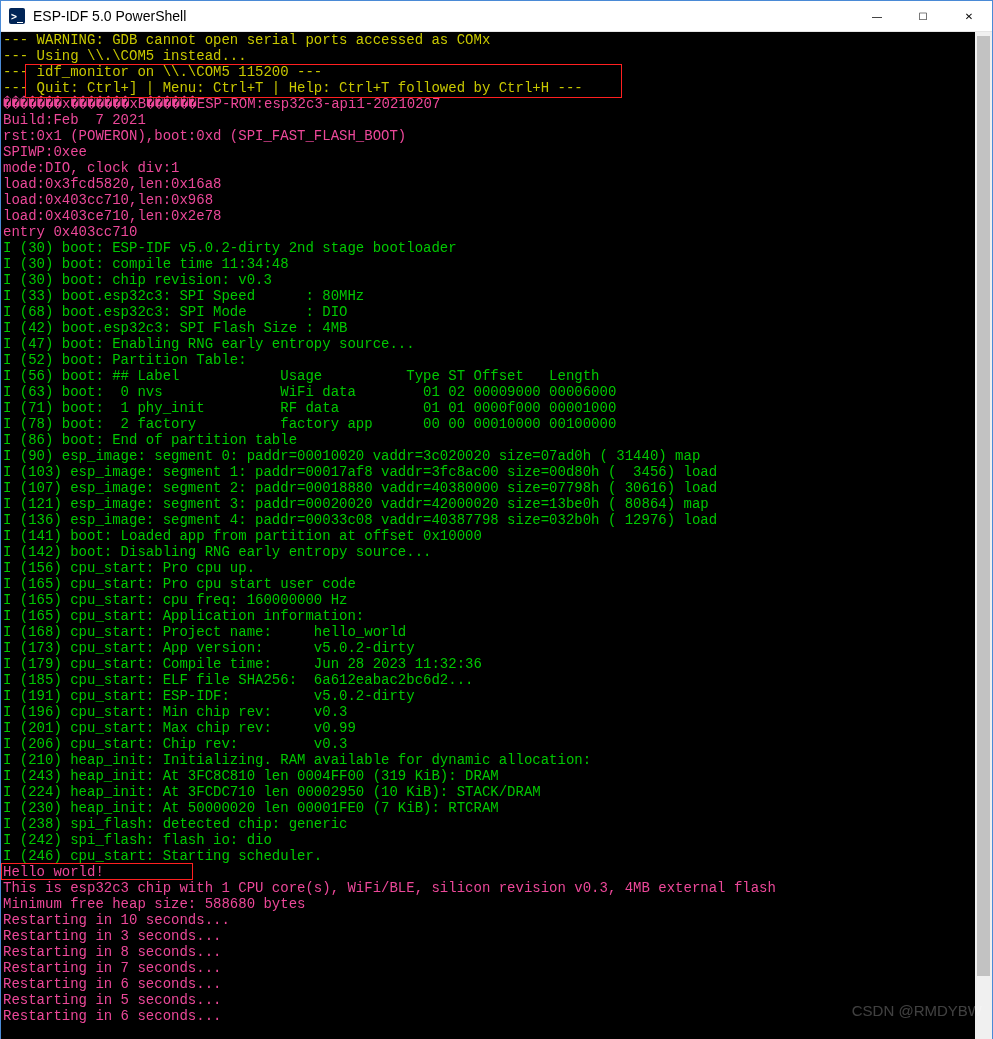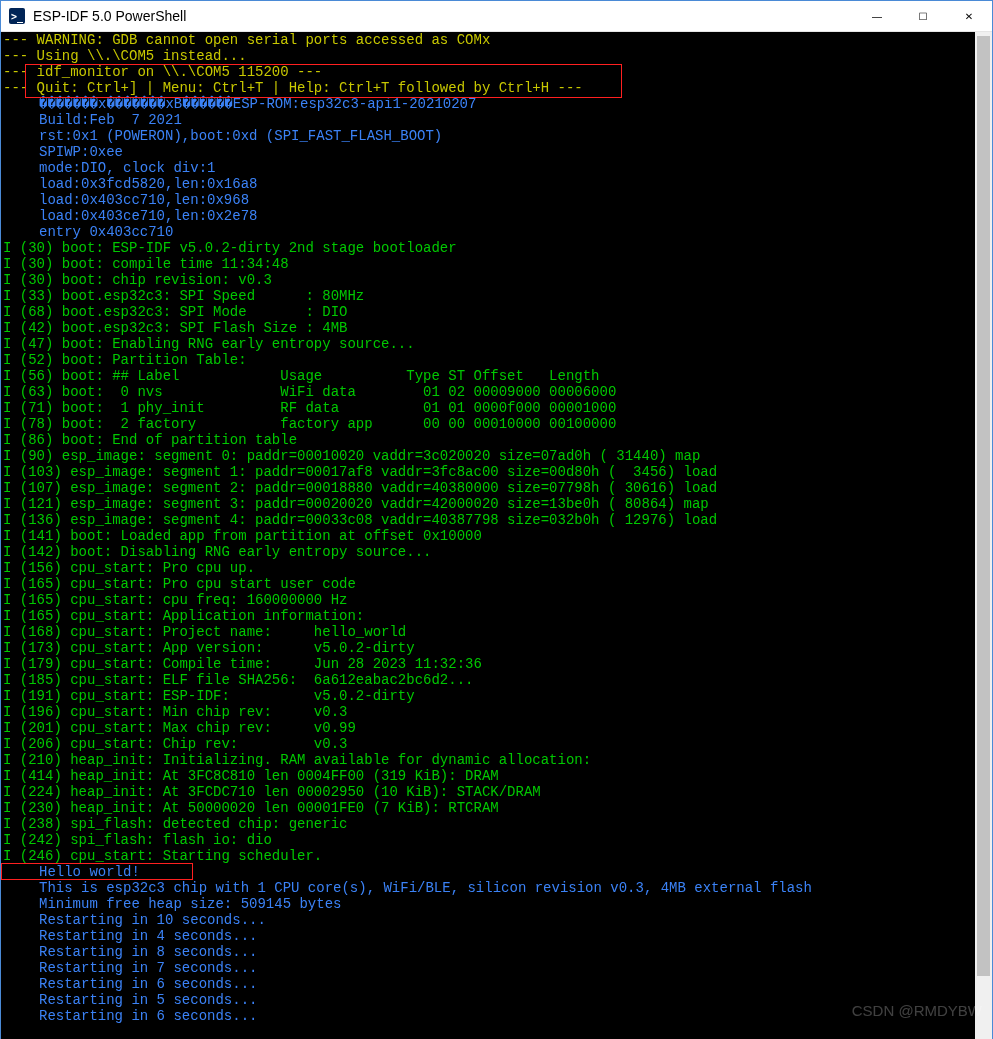--- a/index.html
+++ b/index.html
@@ -86,21 +86,21 @@
   .scrollbar .thumb {
     position:absolute;
     left:2px; right:2px;
     top: 4px;
     height: 940px;
     background:#c2c2c2;
     border-radius:0;
   }
   .c-y   { color: #c8c800; }
   .c-g   { color: #00c800; margin-top: 16px; }
-  .c-w   { color: #3b82f6; margin-left: 36px; }
+  .c-w   { color: #ec4899; }
   .box1 {
     position: absolute;
     left: 24px;
     top: 32px;
     width: 595px;
     height: 32px;
     border: 1px solid #ff2020;
     pointer-events: none;
   }
   .box2 {
@@ -173,31 +173,31 @@
 <span class="c-g">I (165) cpu_start: Application information:</span>
 <span class="c-g">I (168) cpu_start: Project name:     hello_world</span>
 <span class="c-g">I (173) cpu_start: App version:      v5.0.2-dirty</span>
 <span class="c-g">I (179) cpu_start: Compile time:     Jun 28 2023 11:32:36</span>
 <span class="c-g">I (185) cpu_start: ELF file SHA256:  6a612eabac2bc6d2...</span>
 <span class="c-g">I (191) cpu_start: ESP-IDF:          v5.0.2-dirty</span>
 <span class="c-g">I (196) cpu_start: Min chip rev:     v0.3</span>
 <span class="c-g">I (201) cpu_start: Max chip rev:     v0.99 </span>
 <span class="c-g">I (206) cpu_start: Chip rev:         v0.3</span>
 <span class="c-g">I (210) heap_init: Initializing. RAM available for dynamic allocation:</span>
-<span class="c-g">I (414) heap_init: At 3FC8C810 len 0004FF00 (319 KiB): DRAM</span>
+<span class="c-g">I (243) heap_init: At 3FC8C810 len 0004FF00 (319 KiB): DRAM</span>
 <span class="c-g">I (224) heap_init: At 3FCDC710 len 00002950 (10 KiB): STACK/DRAM</span>
 <span class="c-g">I (230) heap_init: At 50000020 len 00001FE0 (7 KiB): RTCRAM</span>
 <span class="c-g">I (238) spi_flash: detected chip: generic</span>
 <span class="c-g">I (242) spi_flash: flash io: dio</span>
 <span class="c-g">I (246) cpu_start: Starting scheduler.</span>
 <span class="c-w">Hello world!</span>
 <span class="c-w">This is esp32c3 chip with 1 CPU core(s), WiFi/BLE, silicon revision v0.3, 4MB external flash</span>
-<span class="c-w">Minimum free heap size: 509145 bytes</span>
+<span class="c-w">Minimum free heap size: 588680 bytes</span>
 <span class="c-w">Restarting in 10 seconds...</span>
-<span class="c-w">Restarting in 4 seconds...</span>
+<span class="c-w">Restarting in 3 seconds...</span>
 <span class="c-w">Restarting in 8 seconds...</span>
 <span class="c-w">Restarting in 7 seconds...</span>
 <span class="c-w">Restarting in 6 seconds...</span>
 <span class="c-w">Restarting in 5 seconds...</span>
 <span class="c-w">Restarting in 6 seconds...</span>
 </div>
 
     <div class="scrollbar">
       <div class="thumb"></div>
     </div>

